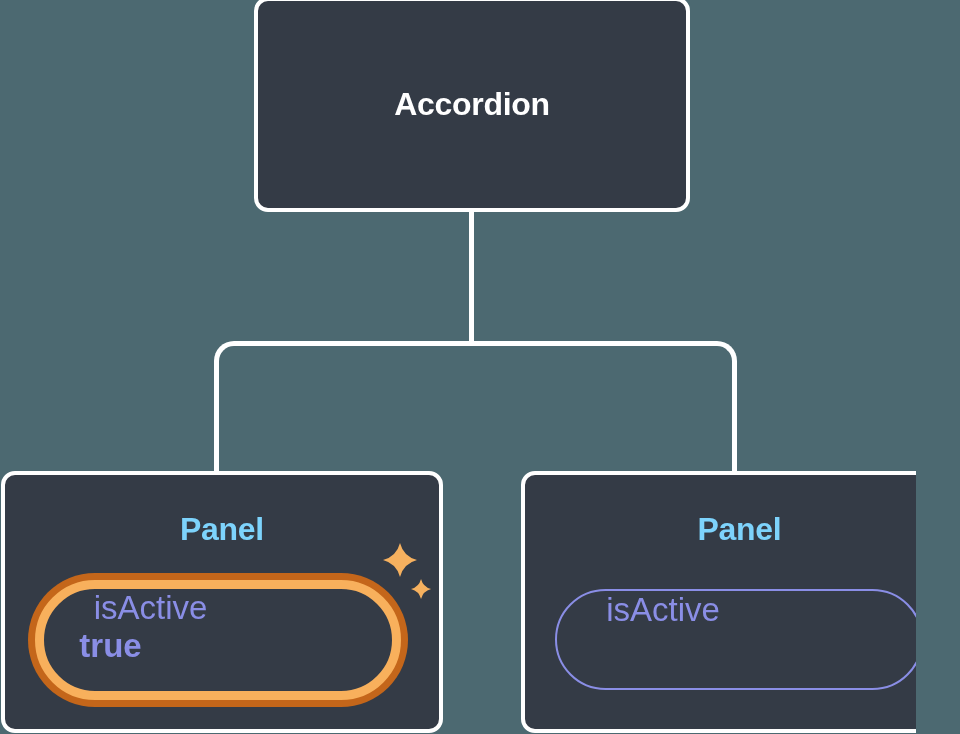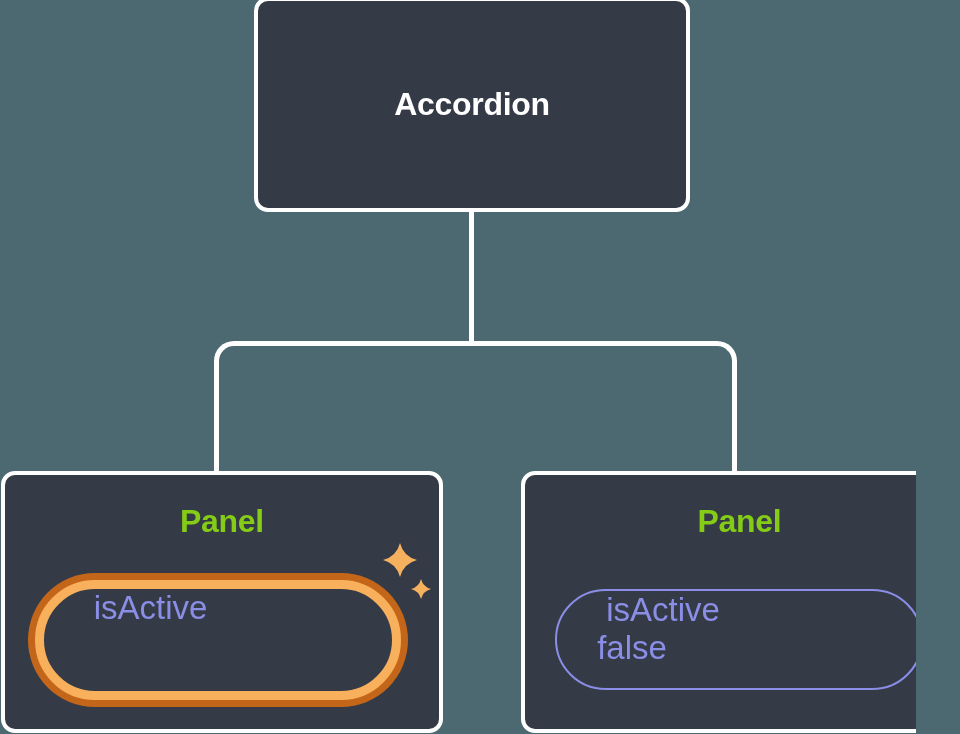--- a/index.html
+++ b/index.html
@@ -45,23 +45,23 @@
     position:absolute;
     left:214px;top:341px;width:523px;height:132px;
     border-top:5px solid var(--line);
     border-left:5px solid var(--line);
     border-right:5px solid var(--line);
     border-radius:20px 20px 0 0;
   }
   .node-panel-left{left:1px;top:471px;width:442px;height:262px;}
   .node-panel-right{left:521px;top:471px;width:437px;height:262px;}
   .panel-title{
-    position:absolute;left:0;top:28px;width:100%;
+    position:absolute;left:0;top:36px;width:100%;
     text-align:center;
-    color:#84cc16;font-size:32px;font-weight:600;letter-spacing:-0.3px;
+    color:#7dd3fc;font-size:32px;font-weight:600;letter-spacing:-0.3px;
   }
   .pill{
     position:absolute;
     display:flex;
     align-items:stretch;
     background:var(--node);
     border-radius:999px;
     overflow:hidden;
     flex-direction:column;
   }
@@ -101,31 +101,31 @@
   <div class="node node-root">
     <div class="node-title">Accordion</div>
   </div>
 
   <div class="node node-panel-left">
     <div class="panel-title">Panel</div>
 
     <div class="pill pill-highlighted">
       <div class="pill-cell cell-name">isActive</div>
       <div class="pill-divider"></div>
+      <div class="pill-cell cell-value">true</div>
     </div>
 
     <svg class="sparkles" viewBox="0 0 52 58" xmlns="http://www.w3.org/2000/svg">
       <path style="fill:var(--sparkle,#f6b15f)" d="M17 0 Q20.5 13.5 34 17 Q20.5 20.5 17 34 Q13.5 20.5 0 17 Q13.5 13.5 17 0 Z"></path>
       <path style="fill:var(--sparkle,#f6b15f)" transform="translate(28,36) scale(0.59)" d="M17 0 Q20.5 13.5 34 17 Q20.5 20.5 17 34 Q13.5 20.5 0 17 Q13.5 13.5 17 0 Z"></path>
     </svg>
   </div>
 
   <div class="node node-panel-right">
     <div class="panel-title">Panel</div>
 
     <div class="pill pill-plain">
       <div class="pill-cell cell-name">isActive</div>
       <div class="pill-divider"></div>
-      <div class="pill-cell cell-value">false</div>
     </div>
   </div>
 
 </div>
 
 </body></html>

